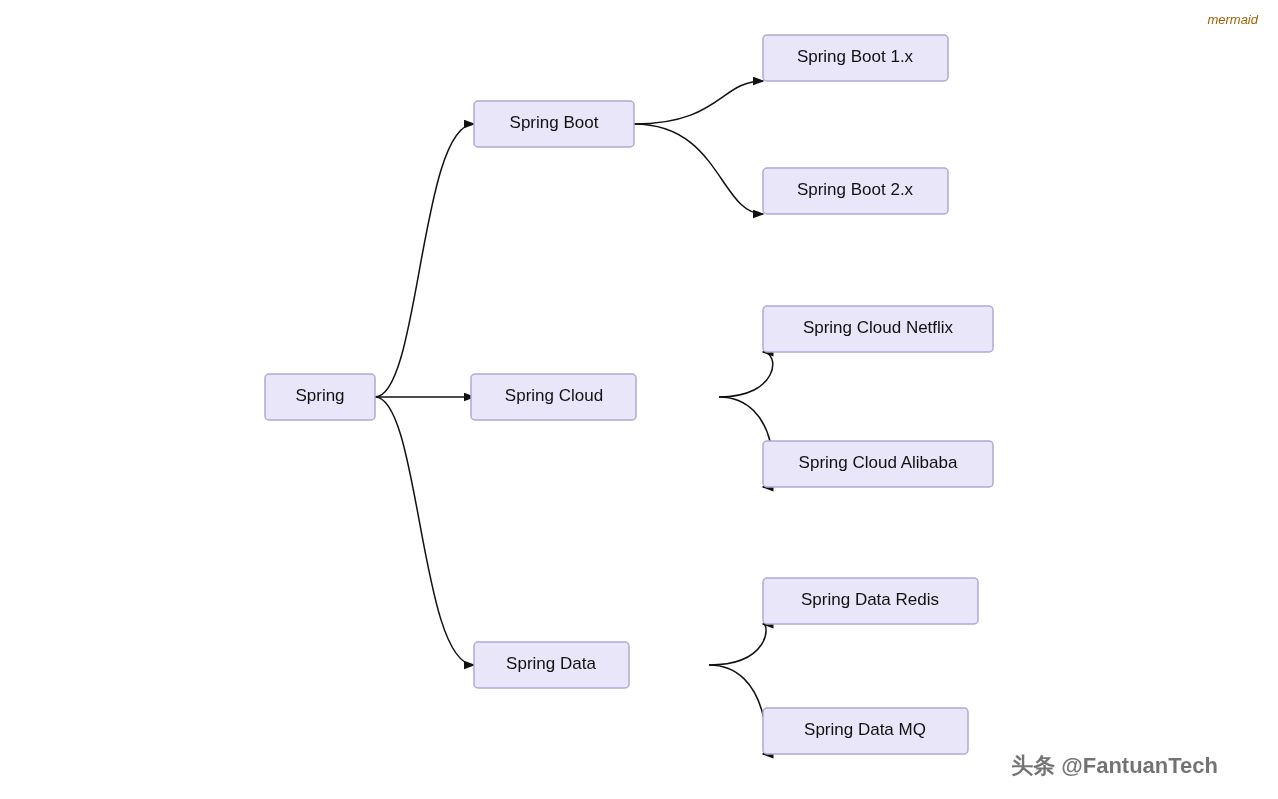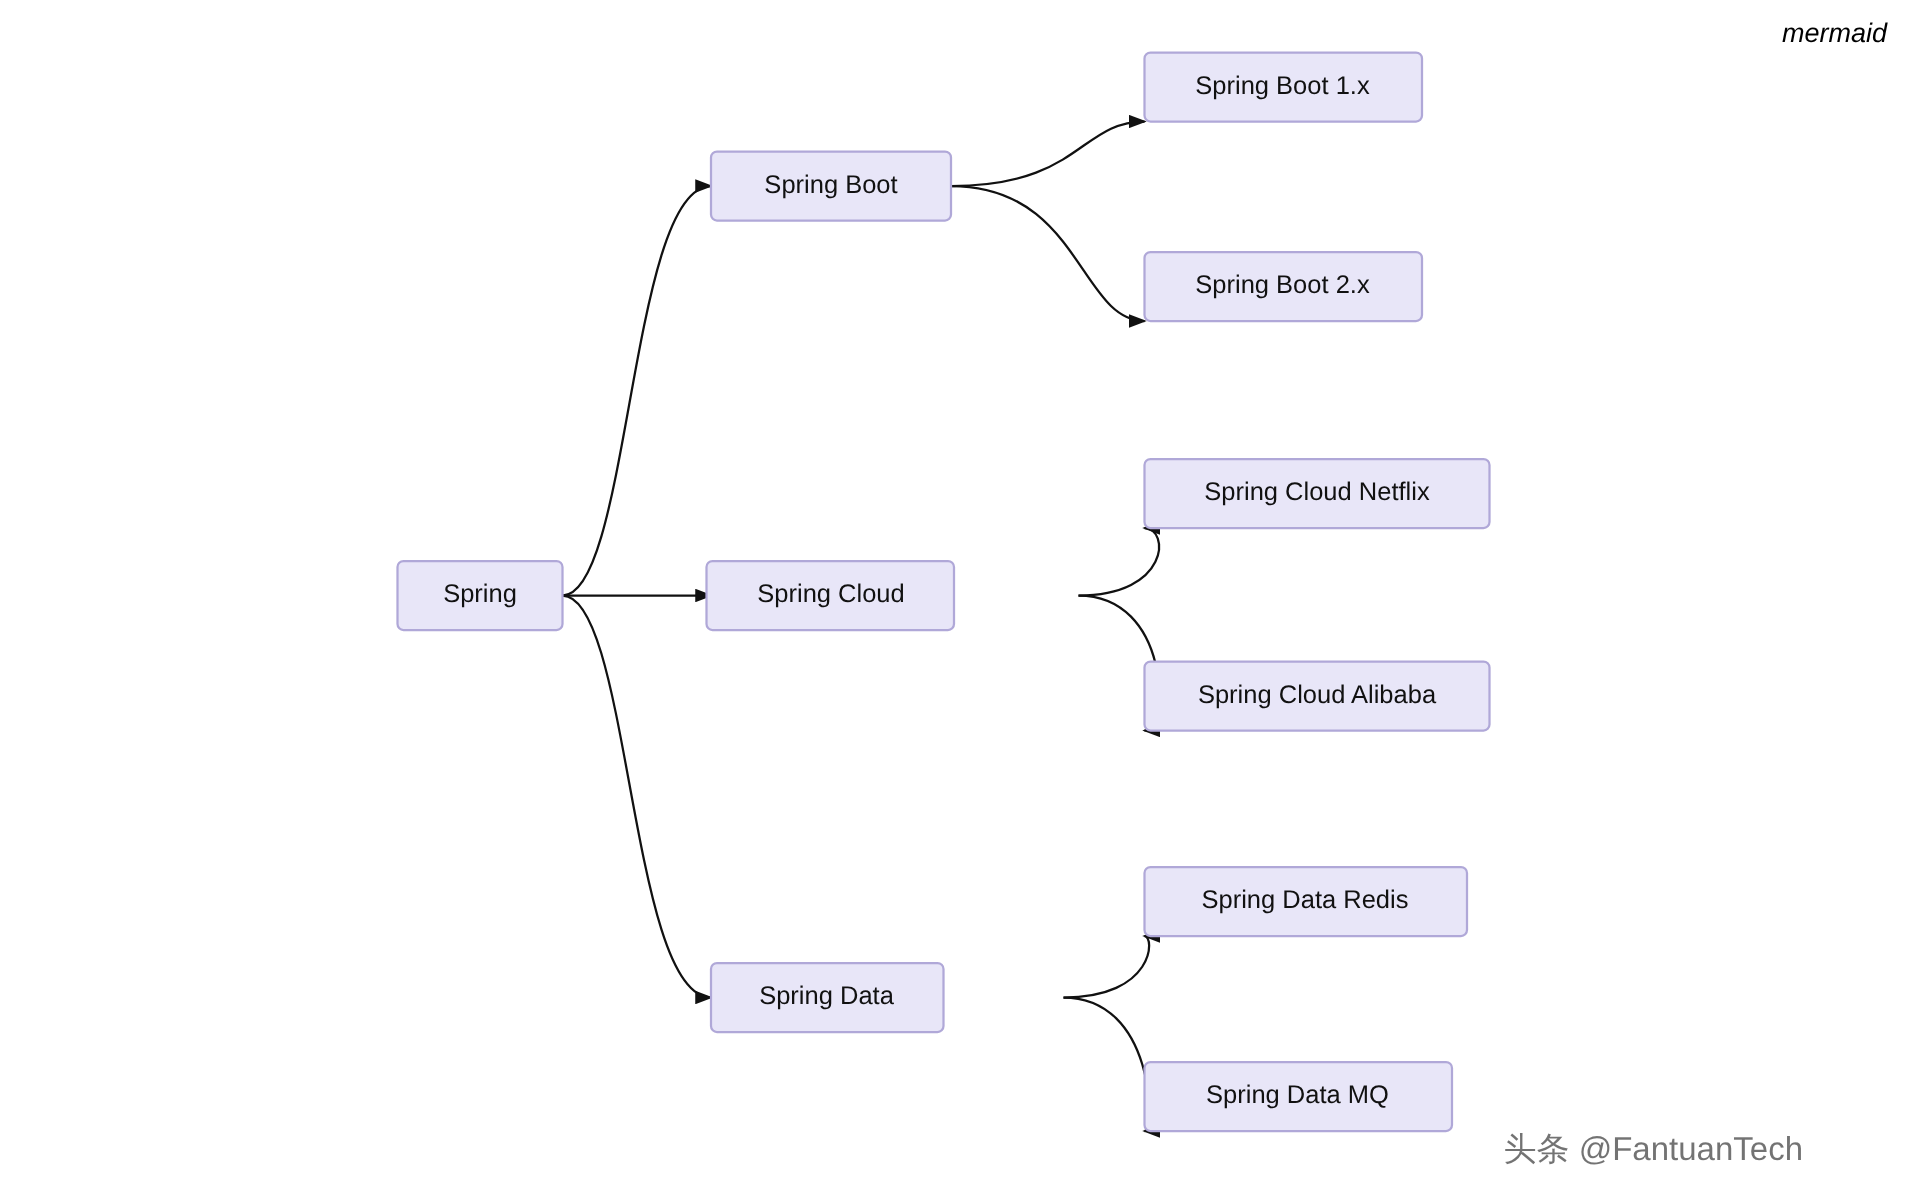--- a/index.html
+++ b/index.html
@@ -10,32 +10,32 @@
       background: #ffffff;
       font-family: Arial, sans-serif;
       overflow: hidden;
       position: relative;
     }
 
     .watermark-top {
       position: absolute;
       top: 12px;
       right: 20px;
-      font-size: 18px;
-      color: #000000;
+      font-size: 13px;
+      color: #a16207;
       font-style: italic;
     }
 
     .watermark-bottom {
       position: absolute;
       bottom: 18px;
-      right: 76px;
+      right: 60px;
       font-size: 22px;
       color: rgba(0,0,0,0.55);
-      font-weight: normal;
+      font-weight: bold;
     }
 
     svg {
       position: absolute;
       top: 0;
       left: 0;
       width: 1278px;
       height: 799px;
     }
 

